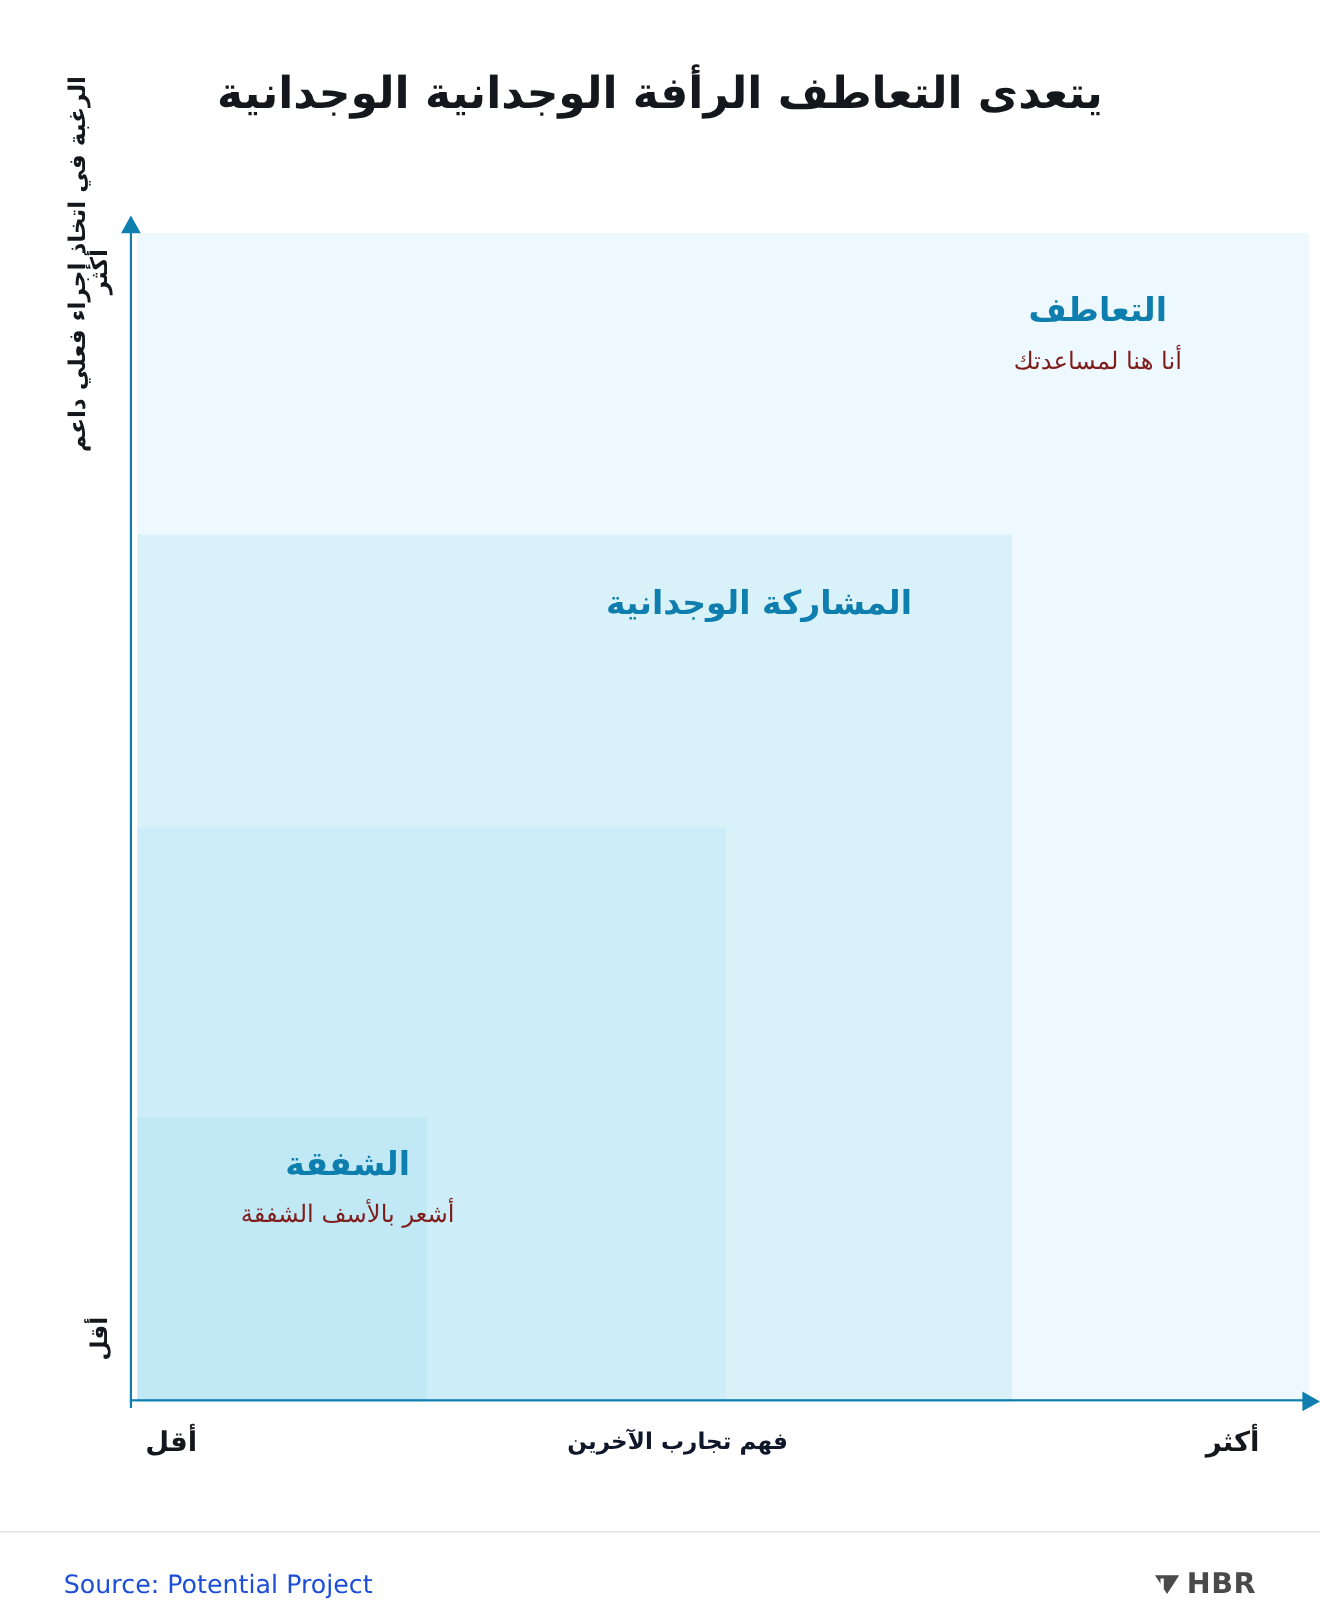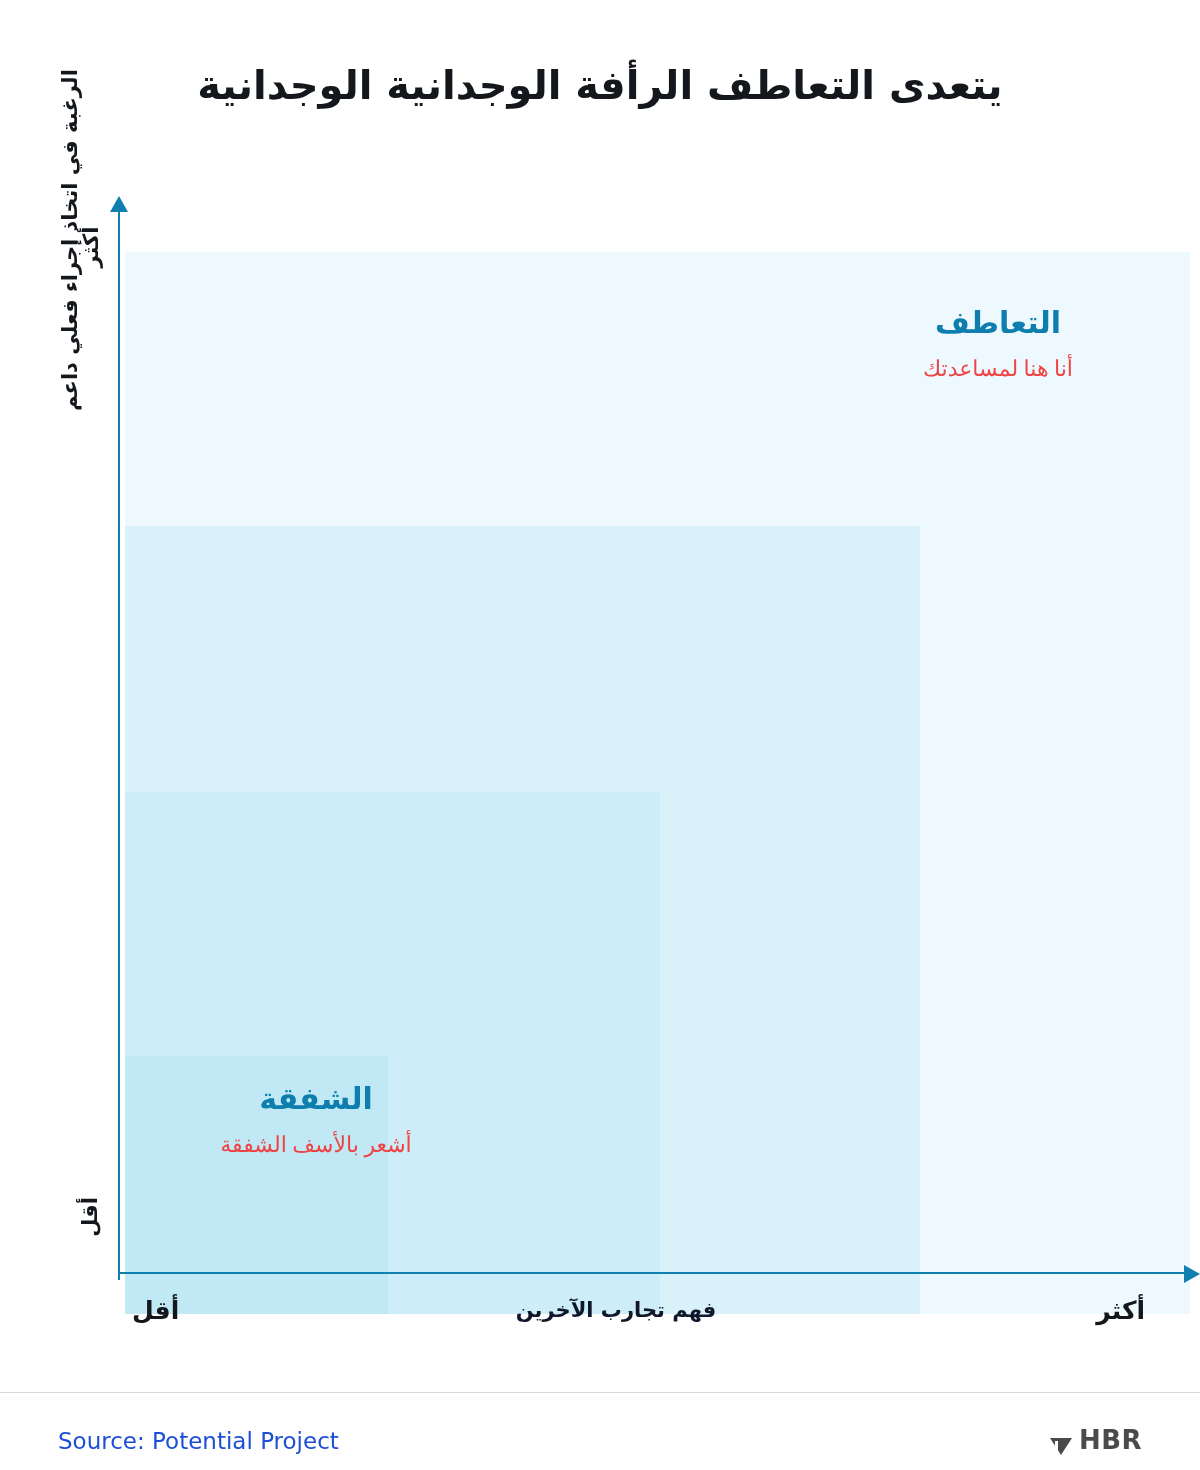--- a/index.html
+++ b/index.html
@@ -35,21 +35,20 @@
     letter-spacing: 0;
   }
 
   
   .plot-wrap {
     position: absolute;
     left: 125px;
     top: 212px;
     width: 1065px;
     height: 1062px;
-    margin-top: 40px;
   }
 
   .plot-bg {
     position: absolute;
     left: 0;
     top: 0;
     width: 1065px;
     height: 1062px;
     background: #eaf8fd;
   }
@@ -72,24 +71,23 @@
   .quad-heading {
     font-size: 30px;
     font-weight: bold;
     color: #0d7ead;
     white-space: nowrap;
     line-height: 1.25;
   }
   .quad-sub {
     margin-top: 10px;
     font-size: 22px;
-    color: #ef4444;
+    color: #7f1d1d;
     line-height: 1.5;
     font-weight: normal;
-    font-family: Liberation Serif, serif;
   }
 
   
   .label-empathy    { top: 52px;  right: 42px;  width: 300px; }
   .label-sympathy   { top: 318px; right: 290px; width: 420px; }
   .label-compassion { top: 578px; right: 540px; width: 260px; }
   .label-pity       { top: 828px; right: 754px; width: 240px; }
 
   
   .axis-y {
@@ -190,21 +188,21 @@
     font-size: 23px;
     color: #1d4ed8;
     direction: ltr;
     text-align: left;
   }
   .hbr-logo {
     position: absolute;
     right: 58px;
     top: 1425px;
     display: flex;
-    align-items: flex-end;
+    align-items: center;
     gap: 7px;
     direction: ltr;
   }
   .hbr-mark {
     width: 0; height: 0;
     border-left: 11px solid transparent;
     border-right: 11px solid transparent;
     border-top: 17px solid #4a4a4a;
     position: relative;
   }
@@ -239,20 +237,21 @@
     <div class="band band-sympathy"></div>
     <div class="band band-compassion"></div>
     <div class="band band-pity"></div>
 
     <div class="quad-label label-empathy">
       <div class="quad-heading">التعاطف</div>
       <div class="quad-sub">أنا هنا لمساعدتك</div>
     </div>
 
     <div class="quad-label label-sympathy">
+      <div class="quad-heading">المشاركة الوجدانية</div>
     </div>
 
     <div class="quad-label label-compassion">
     </div>
 
     <div class="quad-label label-pity">
       <div class="quad-heading">الشفقة</div>
       <div class="quad-sub">أشعر بالأسف الشفقة</div>
     </div>
   </div>

